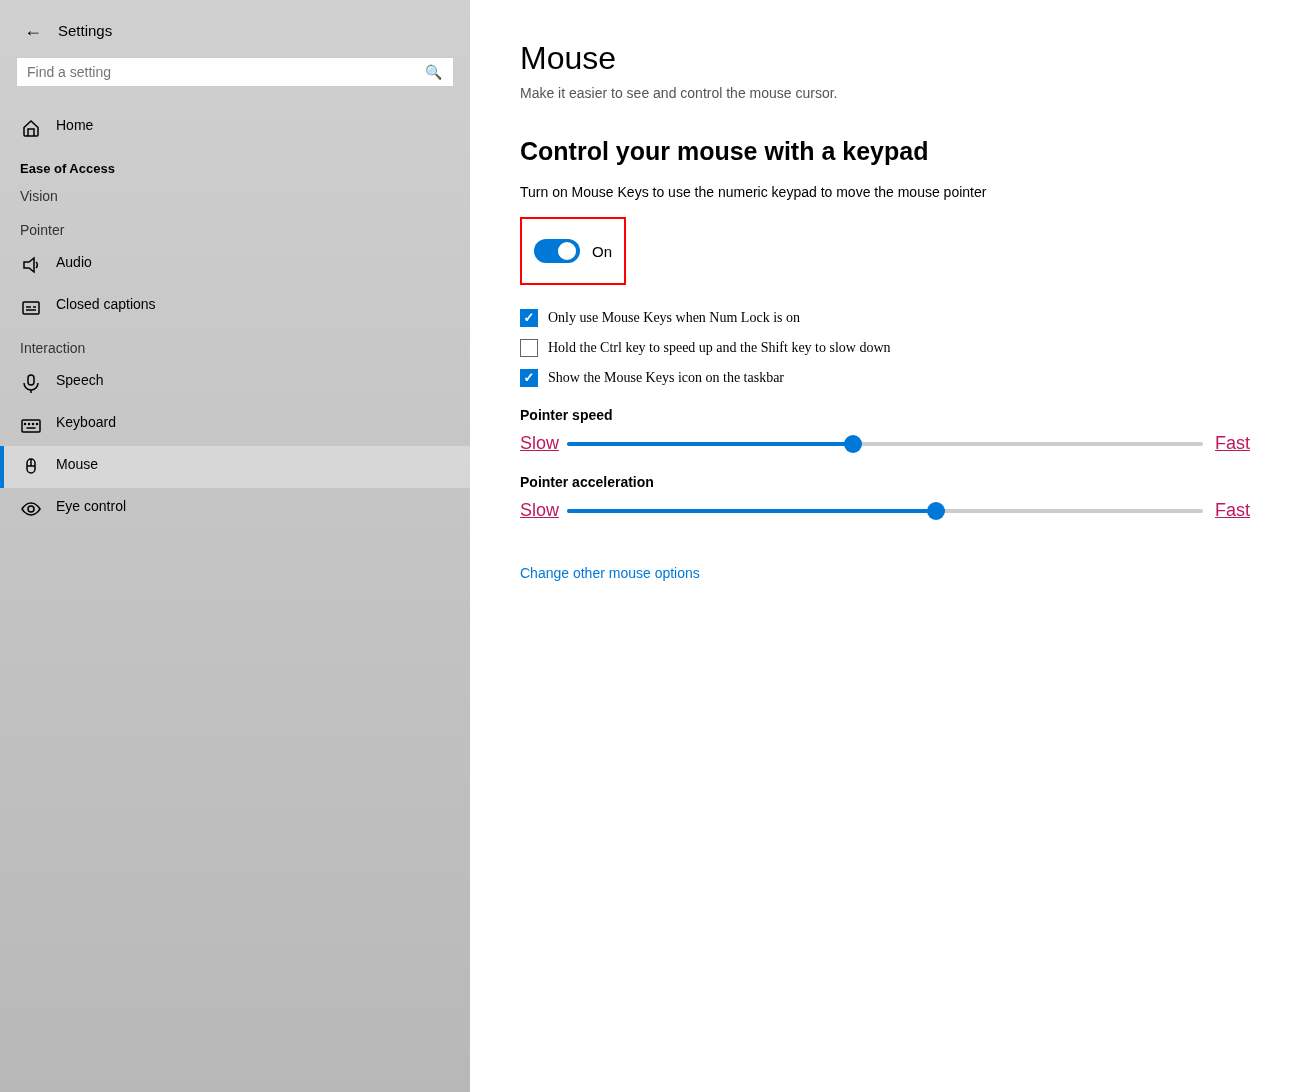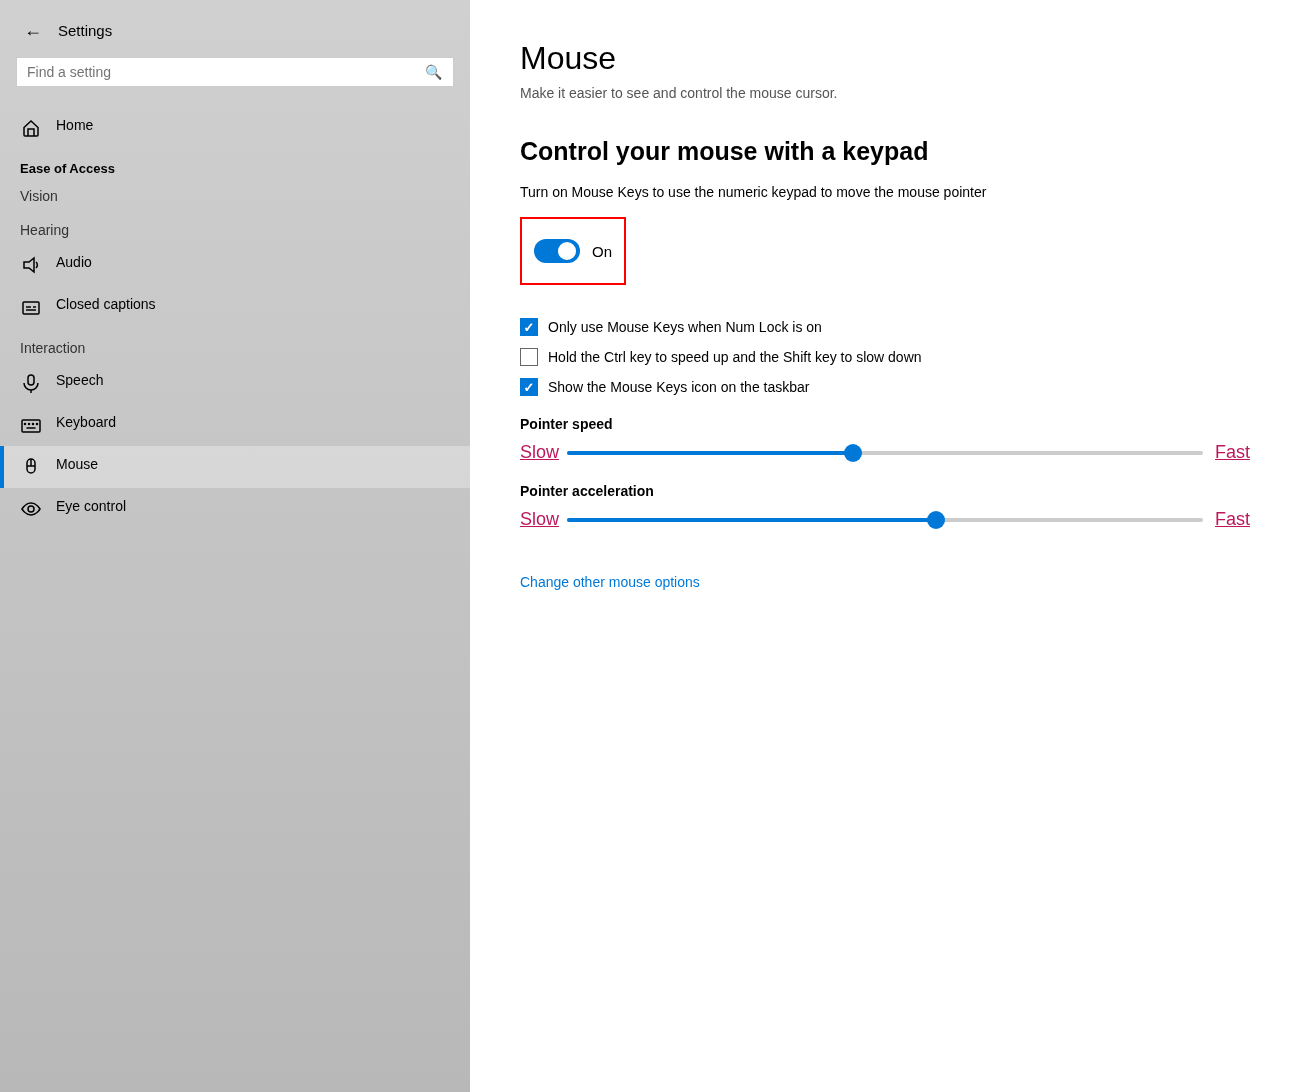--- a/index.html
+++ b/index.html
@@ -314,21 +314,21 @@
         <path d="M7 18v-7h6v7"></path>
       </svg>
     </div>
     <span>Home</span>
   </div>
 
   <div class="sidebar-section-label">Ease of Access</div>
 
   <div class="sidebar-category">Vision</div>
 
-  <div class="sidebar-category" style="margin-top:6px;">Hearing</div>
+  <div class="sidebar-category" style="margin-top:6px;">Pointer</div>
 
   <div class="sidebar-item">
     <div class="sidebar-item-icon">
       <svg class="icon-svg" viewBox="0 0 20 20" fill="none" stroke="#000" stroke-width="1.5">
         <polygon points="3,7 8,7 13,3 13,17 8,13 3,13"></polygon>
         <path d="M15 7a4 4 0 010 6"></path>
       </svg>
     </div>
     <span>Audio</span>
   </div>
@@ -404,21 +404,21 @@
 
   
   <div class="toggle-container">
     <div class="toggle-switch">
       <div class="knob"></div>
     </div>
     <span class="toggle-label">On</span>
   </div>
 
   
-  <div style="margin-top: 13px;">
+  <div style="margin-top: 4px; font-family: Liberation Serif, serif;">
     <div class="checkbox-item">
       <div class="checkbox-box checked"></div>
       <span>Only use Mouse Keys when Num Lock is on</span>
     </div>
     <div class="checkbox-item">
       <div class="checkbox-box"></div>
       <span>Hold the Ctrl key to speed up and the Shift key to slow down</span>
     </div>
     <div class="checkbox-item">
       <div class="checkbox-box checked"></div>

